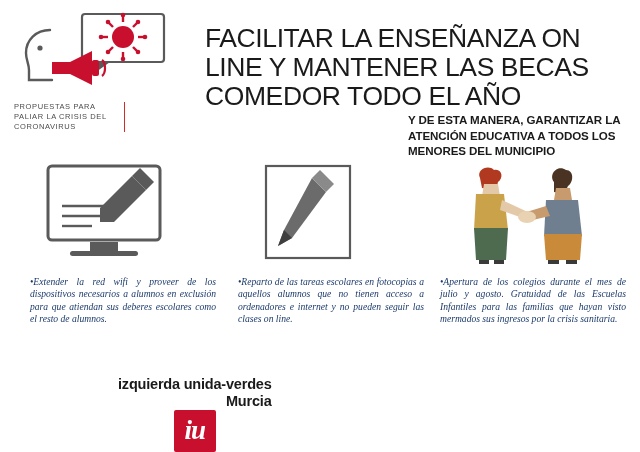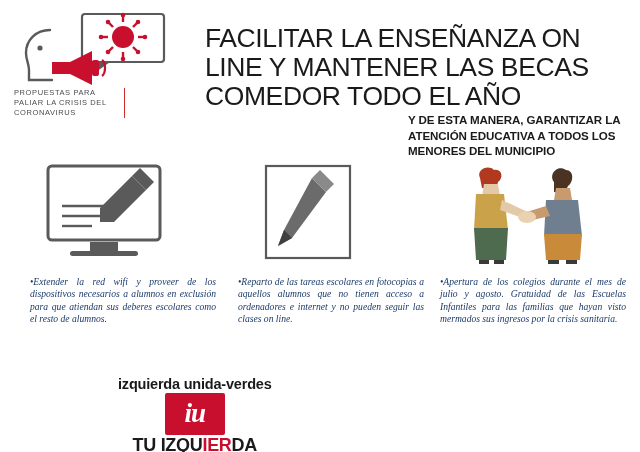--- a/index.html
+++ b/index.html
@@ -35,21 +35,21 @@
     left: 14px;
     top: 12px;
     width: 178px;
   }
   .brand-icons {
     position: relative;
     height: 74px;
     width: 170px;
   }
   .brand-sub {
-    margin-top: 2px;
+    margin-top: 16px;
     font-family: "Liberation Sans", sans-serif;
     font-size: 7.5px;
     line-height: 10px;
     letter-spacing: 0.6px;
     color: #4c4c4c;
     text-transform: uppercase;
     display: flex;
     align-items: stretch;
   }
   .brand-sub-left {
@@ -148,21 +148,21 @@
     font-family: "Liberation Sans", sans-serif;
     font-weight: bold;
     font-size: 14.5px;
     line-height: 17px;
     color: #1a1a1a;
     text-align: right;
     letter-spacing: -0.2px;
   }
   .iu-name .l2 { display: block; }
   .iu-mark {
-    width: 60px;
+    width: 42px;
     height: 42px;
     background: #c8102e;
     margin: 0 10px;
     position: relative;
     border-radius: 2px;
   }
   .iu-mark .glyph {
     position: absolute;
     left: 0; right: 0; top: 50%;
     transform: translateY(-52%);
@@ -309,20 +309,21 @@
         </svg>
       </div>
       <div class="col-text">•Reparto de las tareas escolares en fotocopias a aquellos alumnos que no tienen acceso a ordenadores e internet y no pueden seguir las clases on line.</div>
     </div>
   </div>
 
   <div class="footer">
     <div class="footer-inner">
       <div class="iu-name">
         <span>izquierda unida-verdes</span>
+        <span class="l2">Murcia</span>
       </div>
       <div class="iu-mark">
         <div class="glyph">iu</div>
       </div>
       <div class="tagline">
         <span>TU IZQU</span><span class="accent">IER</span><span>DA</span>
       </div>
     </div>
   </div>
 

